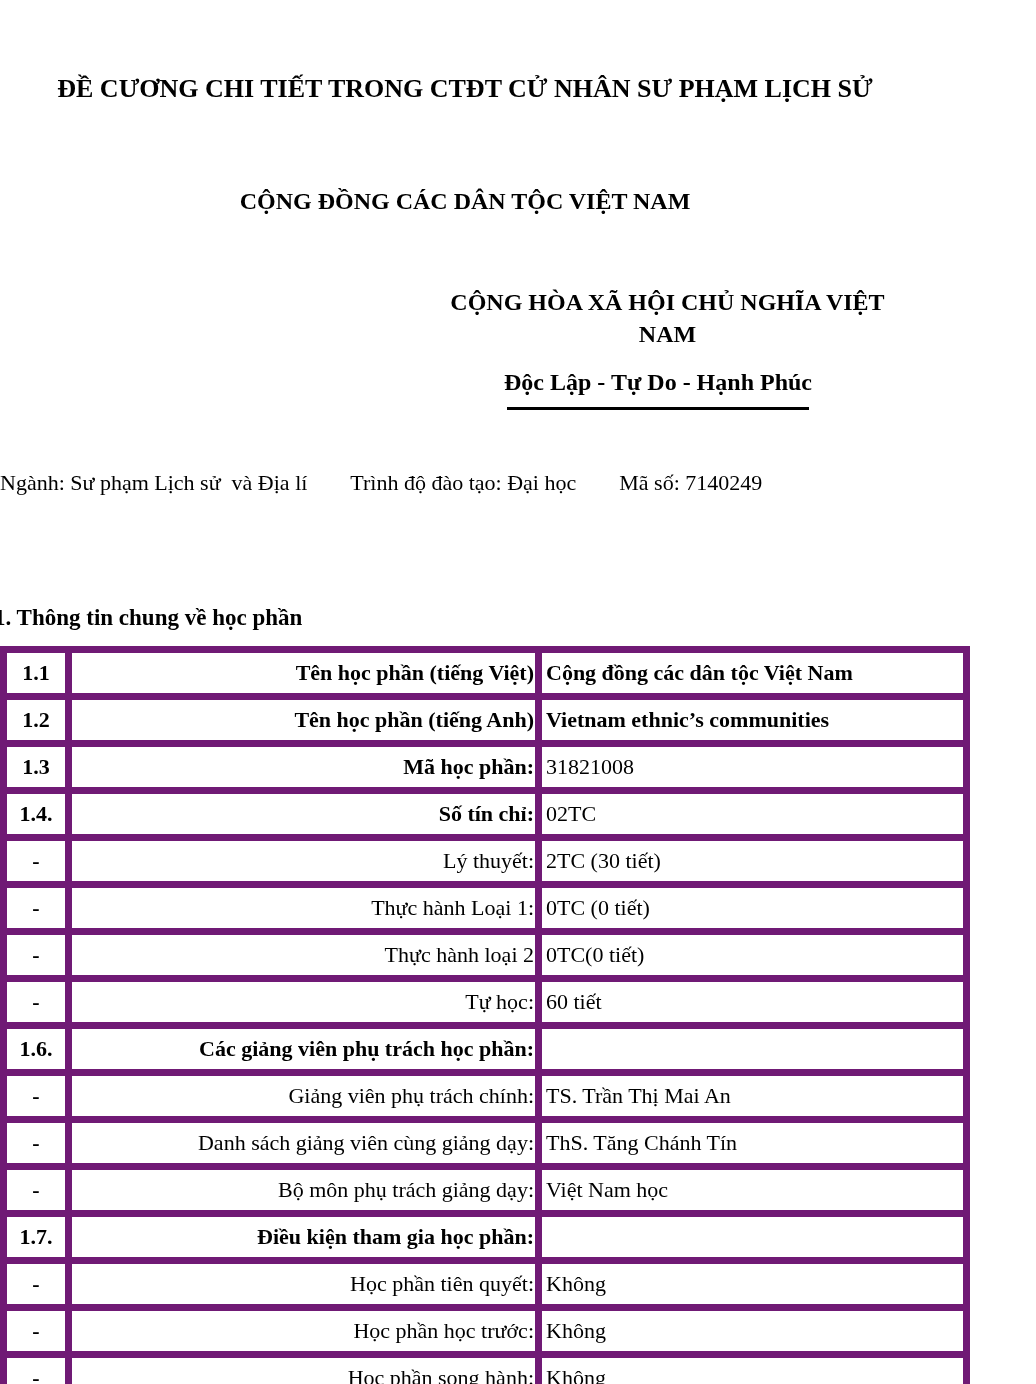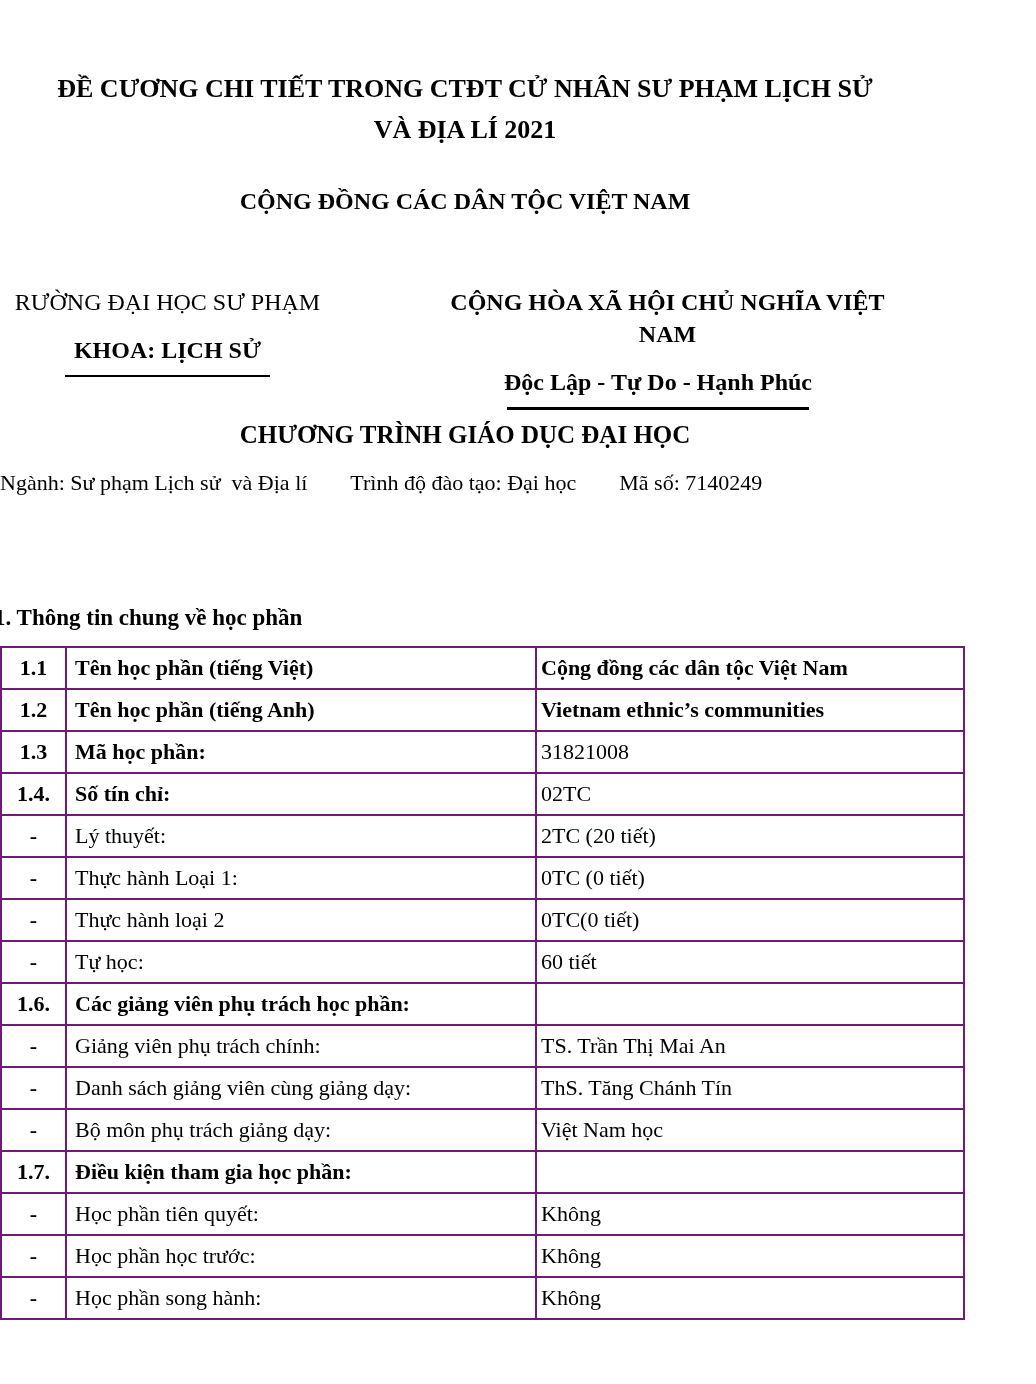--- a/index.html
+++ b/index.html
@@ -56,55 +56,48 @@
     position:absolute; top:605px; left:-6px;
     font-weight:bold; font-size:23px;
   }
 
   table.info {
     position:absolute; top:646px; left:0;
     width:963px; border-collapse:collapse; table-layout:fixed;
     font-size:22px;
   }
   table.info td {
-    border:2px solid #701a75;
+    border:7px solid #701a75;
     height:38px;
     vertical-align:middle;
     overflow:hidden;
     white-space:nowrap;
   }
   td.c-num   { text-align:center; font-weight:bold; }
-  td.c-label { padding-left:8px; }
+  td.c-label { padding-left:8px;text-align:right; }
   td.c-value { padding-left:4px; }
 </style>
 </head>
 <body>
 
 <div class="page">
 
   <div class="doc-title">
     <div>ĐỀ CƯƠNG CHI TIẾT TRONG CTĐT CỬ NHÂN SƯ PHẠM LỊCH SỬ</div>
-    <div>VÀ ĐỊA LÍ 2021</div>
   </div>
 
   <div class="course-heading">CỘNG ĐỒNG CÁC DÂN TỘC VIỆT NAM</div>
 
-  <div class="org-left">
-    <div class="org-line1">RƯỜNG ĐẠI HỌC SƯ PHẠM</div>
-    <div class="org-line2">KHOA: LỊCH SỬ</div>
-    <div class="rule-left"></div>
-  </div>
 
   <div class="org-right">
     <div class="org-line1">CỘNG HÒA XÃ HỘI CHỦ NGHĨA VIỆT NAM</div>
     <div class="org-line2">Độc Lập - Tự Do - Hạnh Phúc</div>
     <div class="rule-right"></div>
   </div>
 
-  <div class="program-title">CHƯƠNG TRÌNH GIÁO DỤC ĐẠI HỌC</div>
 
   <div class="program-info">
     <span>Ngành: Sư phạm Lịch sử  và Địa lí</span>
     <span>Trình độ đào tạo: Đại học</span>
     <span>Mã số: 7140249</span>
   </div>
 
 
   <div class="section-heading">1. Thông tin chung về học phần</div>
 
@@ -131,21 +124,21 @@
           <td class="c-value">31821008</td>
         </tr>
         <tr>
           <td class="c-num b">1.4.</td>
           <td class="c-label b">Số tín chỉ:</td>
           <td class="c-value">02TC</td>
         </tr>
         <tr>
           <td class="c-num b">-</td>
           <td class="c-label">Lý thuyết:</td>
-          <td class="c-value">2TC (20 tiết)</td>
+          <td class="c-value">2TC (30 tiết)</td>
         </tr>
         <tr>
           <td class="c-num b">-</td>
           <td class="c-label">Thực hành Loại 1:</td>
           <td class="c-value">0TC (0 tiết)</td>
         </tr>
         <tr>
           <td class="c-num b">-</td>
           <td class="c-label">Thực hành loại 2</td>
           <td class="c-value">0TC(0 tiết)</td>

